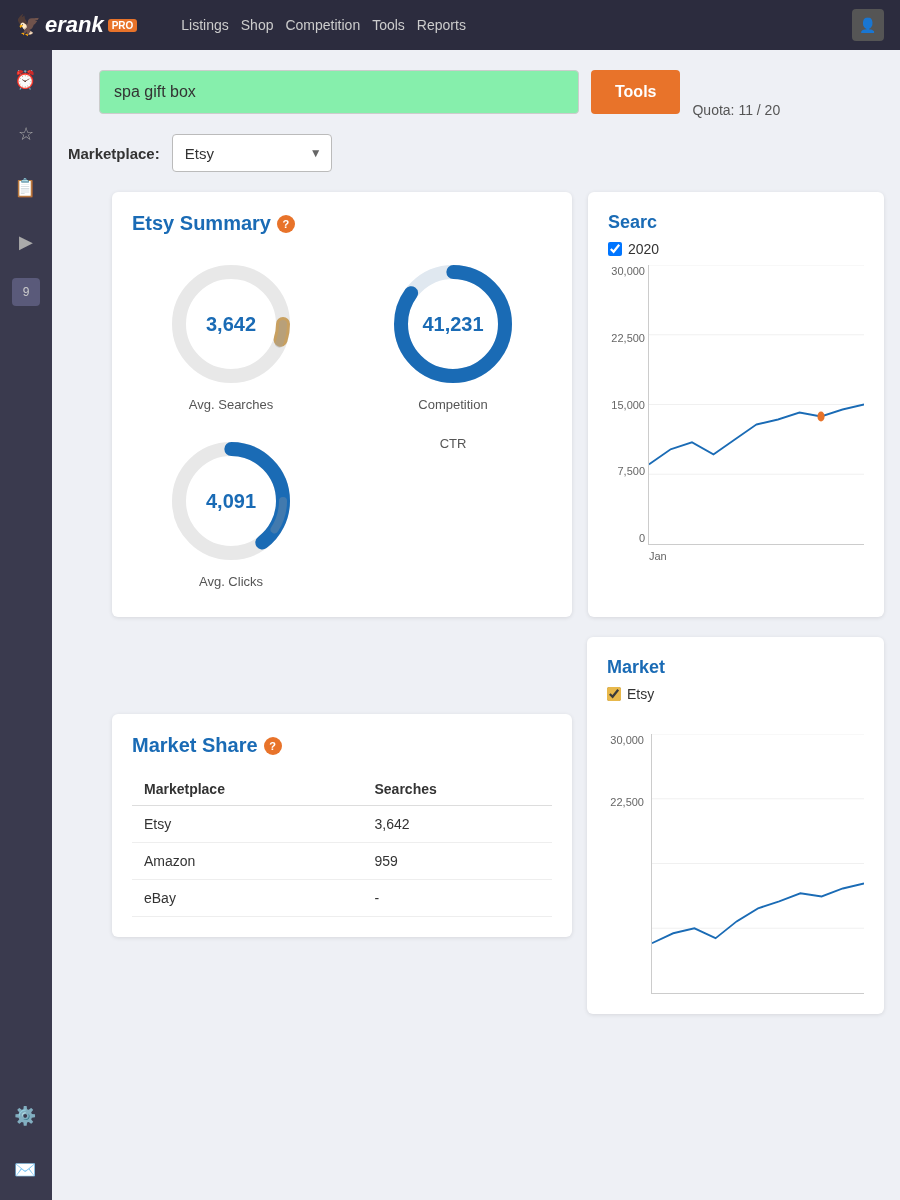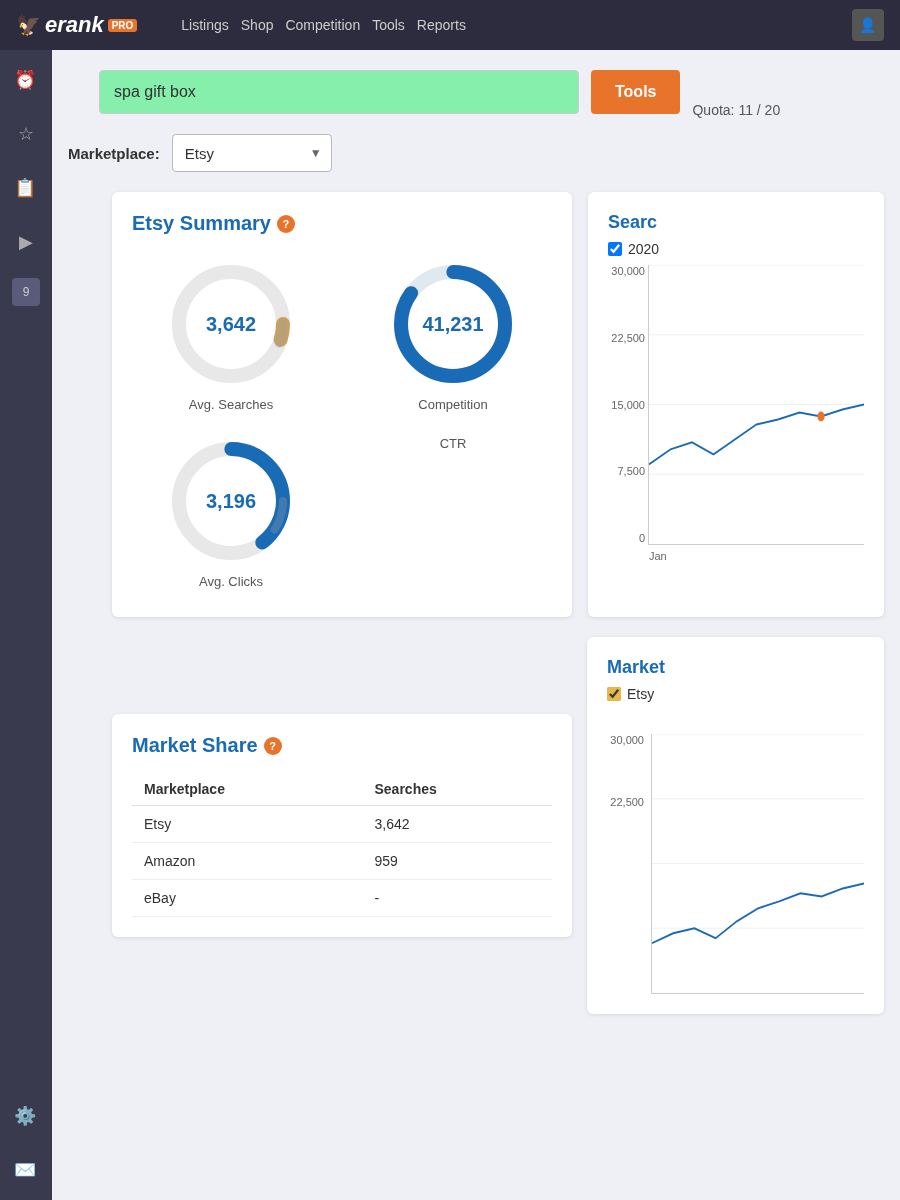--- a/index.html
+++ b/index.html
@@ -474,21 +474,21 @@
           </div>
 
           <div class="donut-item">
             <div class="donut-container">
               <svg class="donut-svg" viewBox="0 0 130 130">
                 <circle cx="65" cy="65" r="52" fill="none" stroke="#e8e8e8" stroke-width="14"></circle>
                 <circle cx="65" cy="65" r="52" fill="none" stroke="#1a6bb5" stroke-width="14" stroke-dasharray="130 197" stroke-dashoffset="82" stroke-linecap="round"></circle>
                 <circle cx="65" cy="65" r="52" fill="none" stroke="#a0a0a0" stroke-width="8" stroke-dasharray="30 297" stroke-dashoffset="0" stroke-linecap="round" opacity="0.3"></circle>
               </svg>
               <div class="donut-center">
-                <div class="donut-value">3,196</div>
+                <div class="donut-value">4,091</div>
               </div>
             </div>
             <div class="donut-label">Avg. Clicks</div>
           </div>
 
           <div class="donut-item">
             <div class="donut-label">CTR</div>
           </div>
         </div>
       </div>

